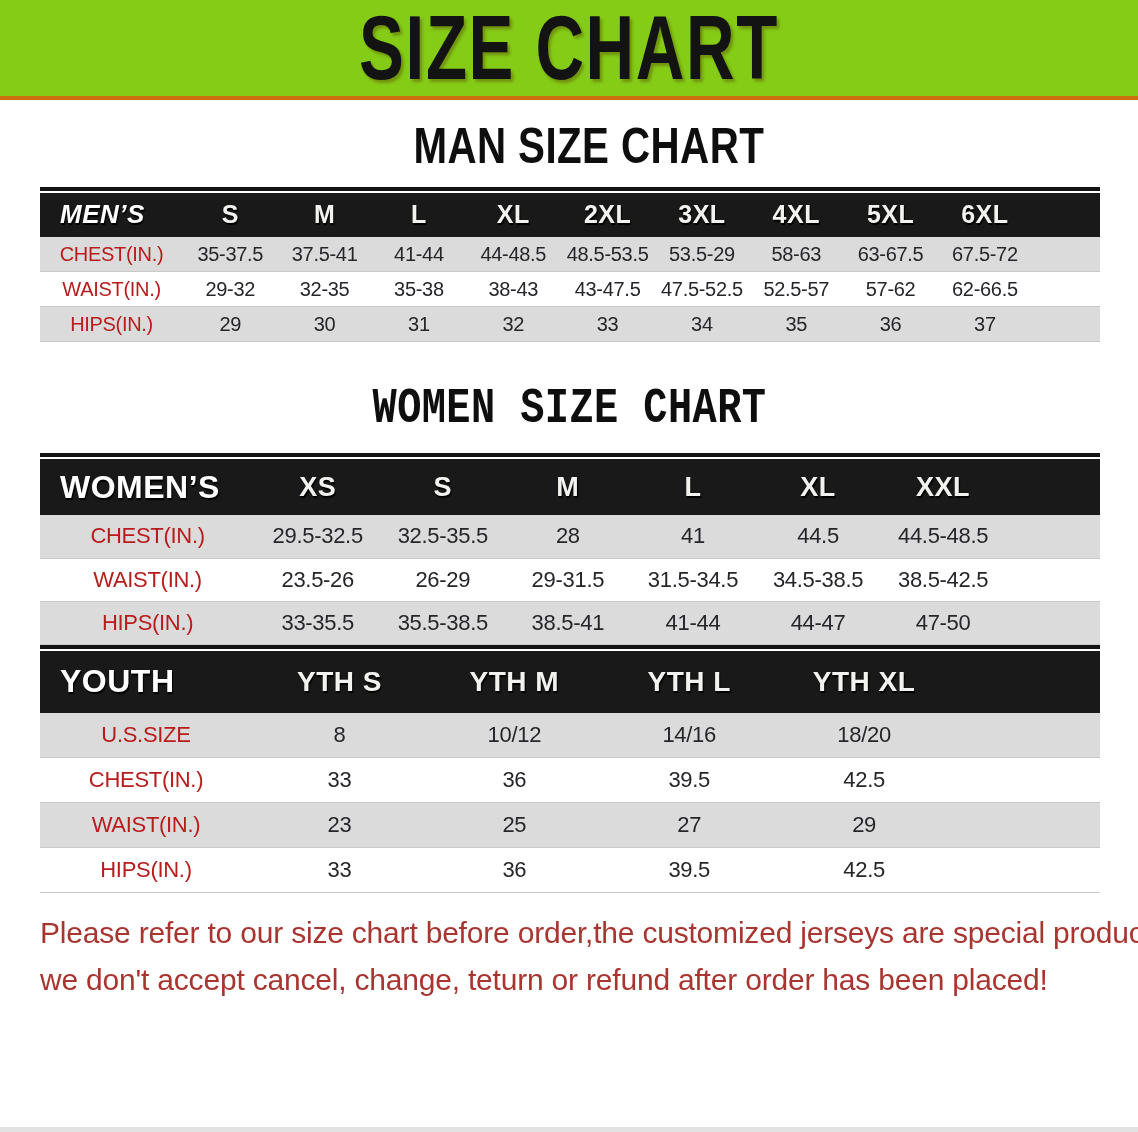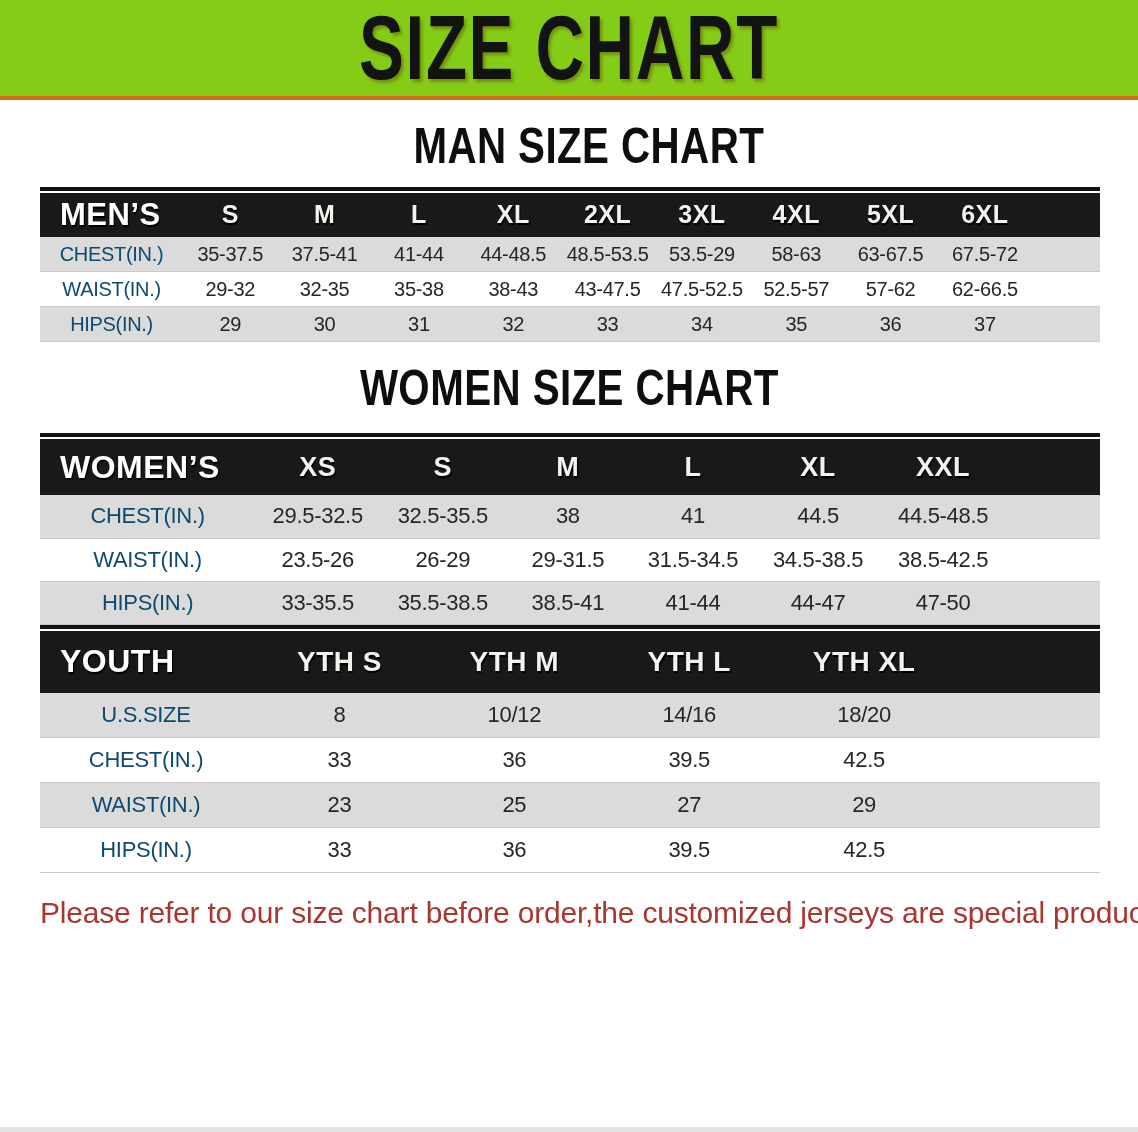--- a/index.html
+++ b/index.html
@@ -39,21 +39,21 @@
   h2 .heading-text {
     display: inline-block;
     font-size: 48px;
     font-weight: bold;
     color: #0e0e0e;
     white-space: nowrap;
     transform: scale(0.84, 1.06);
     letter-spacing: 0.5px;
   }
   #man-heading   { margin: 20px 0 14px; padding-left: 39px; }
-  #women-heading { margin: 20px 0 18px; }
+  #women-heading { margin: 40px 0 18px; font-family: Liberation Mono, monospace; }
   #youth-heading { margin: 46px 0 22px; }
 
   
   .table-frame {
     margin: 0 38px 0 40px;
     border-top: 4px solid #131313;
     padding-top: 2px;
   }
   table.size-table {
     width: 100%;
@@ -75,27 +75,27 @@
     color: #ffffff;
     white-space: nowrap;
   }
   tbody td {
     text-align: center;
     color: #26262a;
     border-bottom: 1px solid #c9c9c9;
     letter-spacing: -0.3px;
     white-space: nowrap;
   }
-  tbody td.row-label { color: #0c4a6e; }
+  tbody td.row-label { color: #b91c1c; }
   tr.row-gray  td { background: #DBDBDB; }
   tr.row-white td { background: #ffffff; }
 
   
   .men thead th { height: 44px; font-size: 25px; }
-  .men th.table-label-cell { font-size: 31px; }
+  .men th.table-label-cell { font-size: 26px; font-style: italic; }
   .men tbody td { height: 35px; font-size: 20px; }
   
   .women thead th { height: 56px; font-size: 27px; margin-left: 26px; }
   .women th.table-label-cell { font-size: 32px; }
   .women tbody td { height: 43px; font-size: 22px; }
   
   .youth thead th { height: 62px; font-size: 28px; }
   .youth th.table-label-cell { font-size: 32px; }
   .youth tbody td { height: 45px; font-size: 22px; }
 
@@ -229,21 +229,21 @@
           <th>XL</th>
           <th>XXL</th>
           <th></th>
         </tr>
       </thead>
       <tbody>
         <tr class="row-gray">
           <td class="row-label">CHEST(IN.)</td>
           <td>29.5-32.5</td>
           <td>32.5-35.5</td>
-          <td>38</td>
+          <td>28</td>
           <td>41</td>
           <td>44.5</td>
           <td>44.5-48.5</td>
           <td></td>
         </tr>
         <tr class="row-white">
           <td class="row-label">WAIST(IN.)</td>
           <td>23.5-26</td>
           <td>26-29</td>
           <td>29-31.5</td>
@@ -319,16 +319,17 @@
           <td>39.5</td>
           <td>42.5</td>
           <td></td>
         </tr>
       </tbody>
     </table>
   </div>
 
   <footer class="disclaimer">
     <p>Please refer to our size chart before order,the customized jerseys are special products,</p>
+    <p>we don't accept cancel, change, teturn or refund after order has been placed!</p>
   </footer>
 
   <div class="bottom-strip"></div>
 </div>
 
 </body></html>

